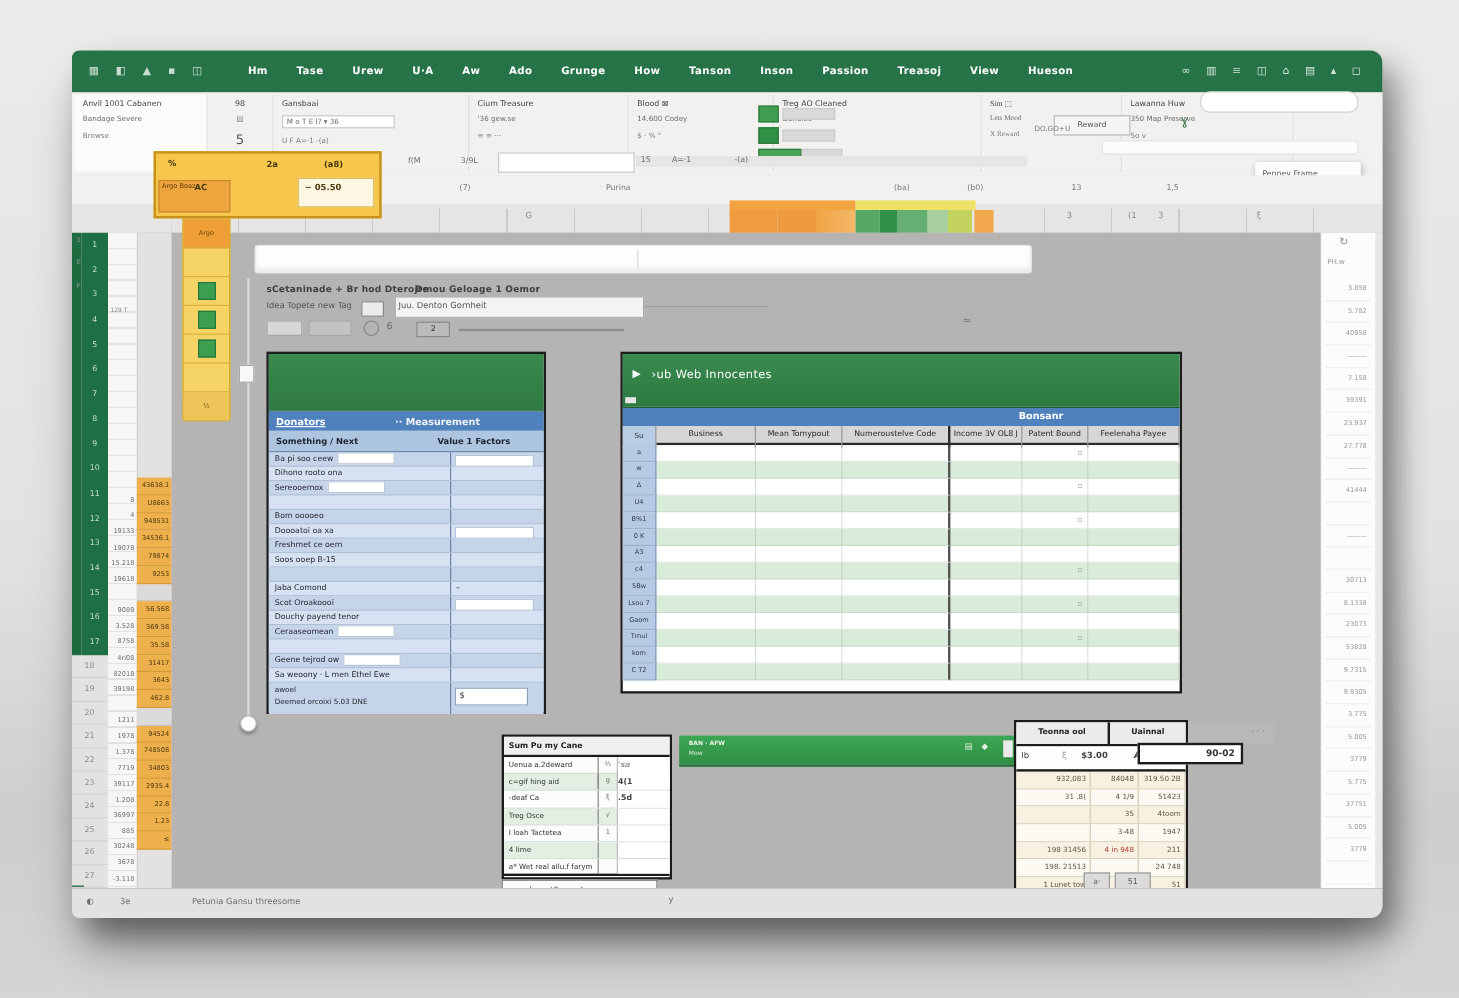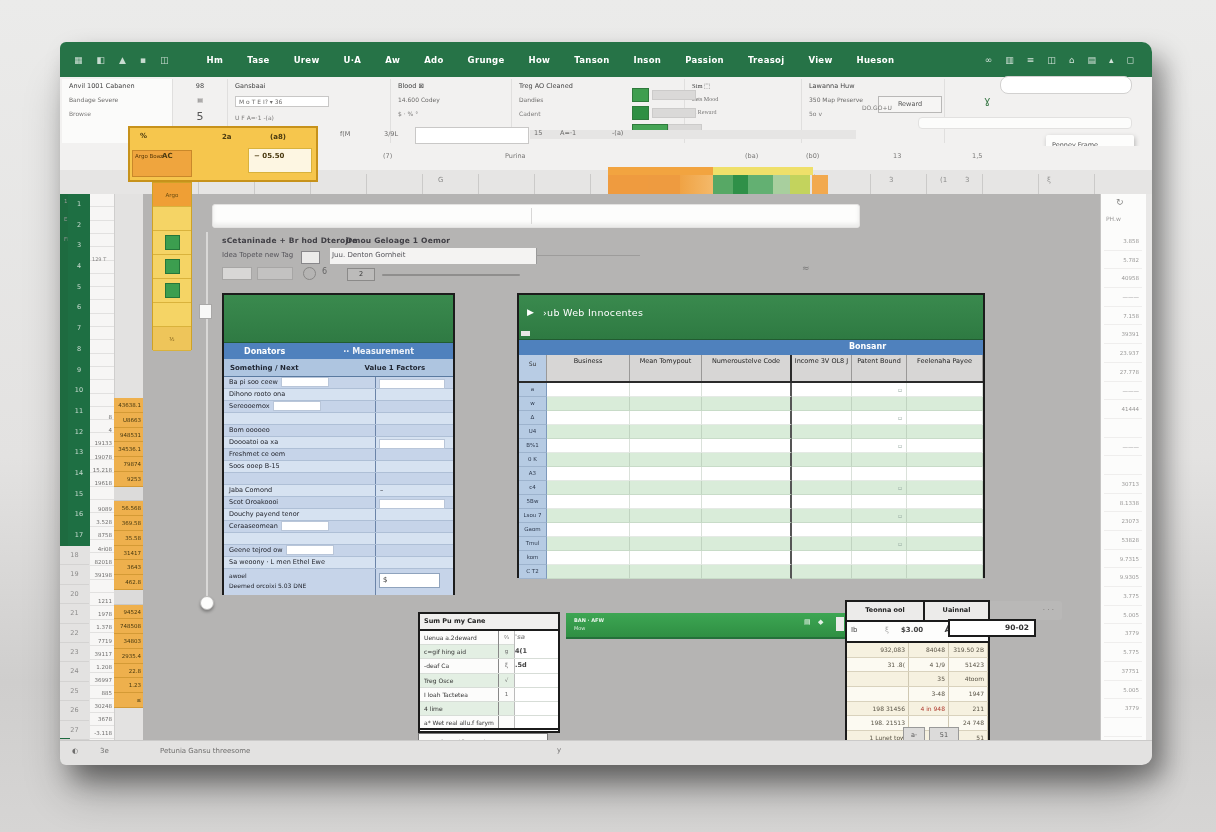--- a/index.html
+++ b/index.html
@@ -117,21 +117,21 @@
   .tcirc{left:303px;top:267px;width:11px;height:11px;border:1.5px solid #888786;border-radius:50%;}
   .tnum{left:322px;top:267px;font-size:8px;color:#666;}
   .tpill{left:347px;top:268px;width:26px;height:11px;background:#bcbbba;border:1px solid #8b8a89;
     font-size:6.5px;color:#333;text-align:center;line-height:11px;}
   .thline{left:382px;top:274px;width:138px;height:2px;background:#8f8e8d;border-radius:2px;}
   .tsquig{left:802px;top:263px;font-size:9px;color:#777;}
   
   .lt{left:222px;top:293px;width:233px;height:302px;border:2px solid #1c1c1c;box-sizing:border-box;background:#d6e2f1;}
   .lt-head{height:47px;background:linear-gradient(180deg,#3a8a4e,#2f7a43);border-bottom:1px solid #215c31;}
   .lt-title{height:16px;background:#4f81bd;display:flex;align-items:center;}
-  .lt-title .a{font-size:8px;font-weight:bold;color:#fff;margin-left:20px;}
+  .lt-title .a{font-size:8px;font-weight:bold;color:#fff;margin-left:6px;text-decoration:underline;}
   .lt-title .b{font-size:8px;font-weight:bold;color:#eef2f8;margin-left:58px;}
   .lt-sub{height:17px;background:#aec5e0;border-bottom:1px solid #5a7aa0;display:flex;align-items:center;}
   .lt-sub .a{font-size:7px;color:#1e2430;font-weight:bold;margin-left:6px;}
   .lt-sub .b{font-size:7px;color:#1e2430;font-weight:bold;margin-left:66px;}
   .lt-row{display:grid;grid-template-columns:152px 77px;height:12px;border-bottom:1px solid #aebfd6;box-sizing:border-box;}
   .lt-row:nth-of-type(odd){background:#c6d4e9;}
   .lt-row:nth-of-type(even){background:#d6e2f1;}
   .lt-row .lab{font-size:6.5px;color:#23252d;padding-left:5px;line-height:11px;white-space:nowrap;overflow:hidden;border-right:1px solid #6b84a8;}
   .lt-row .val{font-size:6.5px;color:#23252d;line-height:11px;padding-left:4px;position:relative;}
   .lt-row .lbox,.lt-row .vbox{display:none;}
@@ -143,21 +143,21 @@
   .lt-foot .cur{position:absolute;left:3px;top:4px;width:56px;height:13px;background:#fff;border:1px solid #8fa3bd;
     font-size:7px;color:#333;padding-left:3px;line-height:13px;}
   
   .rt{left:517px;top:293px;width:468px;height:285px;border:2px solid #1c1c1c;box-sizing:border-box;background:#fff;}
   .rt-head{height:44px;background:linear-gradient(180deg,#3a8a4e,#2e7a42);border-bottom:1px solid #215c31;position:relative;}
   .rt-head .ti{position:absolute;left:8px;top:12px;color:#fff;font-size:9px;}
   .rt-head .tt{position:absolute;left:24px;top:12px;color:#fff;font-size:9.5px;font-weight:normal;letter-spacing:.3px;}
   .rt-head .notch{position:absolute;left:2px;bottom:3px;width:9px;height:5px;background:#e8e8e7;}
   .rt-blue{height:15px;background:#4f81bd;position:relative;}
   .rt-blue .bal{position:absolute;left:330px;top:2px;color:#fff;font-size:8px;font-weight:bold;}
-  .rt-cols{height:28px;display:grid;grid-template-columns:28px 83px 72px 90px 60px 55px 76px;
+  .rt-cols{height:16px;display:grid;grid-template-columns:28px 83px 72px 90px 60px 55px 76px;
     background:#d7d6d5;border-bottom:2px solid #2a2a2a;box-sizing:border-box;}
   .rt-cols .corner{background:#b8cce4;font-size:6px;color:#333;text-align:center;line-height:18px;border-right:1px solid #9a9998;}
   .rt-cols .hc{font-size:6.5px;color:#1f1f1f;text-align:center;line-height:9px;padding-top:2px;border-right:1px solid #9a9998;overflow:hidden;}
   .rt-cols .hc:nth-child(4){border-right:2px solid #2a2a2a;}
   .rt-row{display:grid;grid-template-columns:28px 83px 72px 90px 60px 55px 76px;height:14px;box-sizing:border-box;}
   .rt-row:nth-of-type(odd){background:#fff;}
   .rt-row:nth-of-type(even){background:#d9ecd9;}
   .rt-row .side{background:#b6cbe3;border-right:1px solid #7d99bb;border-bottom:1px solid #9db3cd;
     font-size:5.5px;color:#2e3a4e;text-align:center;line-height:13px;overflow:hidden;}
   .rt-row .c{border-right:1px solid rgba(150,170,150,.35);border-bottom:1px solid rgba(150,170,150,.25);
@@ -275,20 +275,25 @@
           <span class="r2">▤</span>
           <span class="r3">5</span>
         </div>
 
         <div class="rb-group g-font">
           <span class="r1">Gansbaai</span>
           <span class="r2">M o T E I?  ▾  36</span>
           <span class="r3">U  F  A=·1   -(a)</span>
         </div>
 
+        <div class="rb-group g-align">
+          <span class="r1">Cium   Treasure</span>
+          <span class="r2">'36 gew.se</span>
+          <span class="r3">≡  ≡  ···</span>
+        </div>
 
         <div class="rb-group g-number">
           <span class="r1">Blood ⊠</span>
           <span class="r2">14.600 Codey</span>
           <span class="r3">$  ·  %  °</span>
         </div>
 
         <div class="rb-group g-styles">
           <span class="r1">Treg AO   Cleaned</span>
           <span class="r2">Dandies</span>

